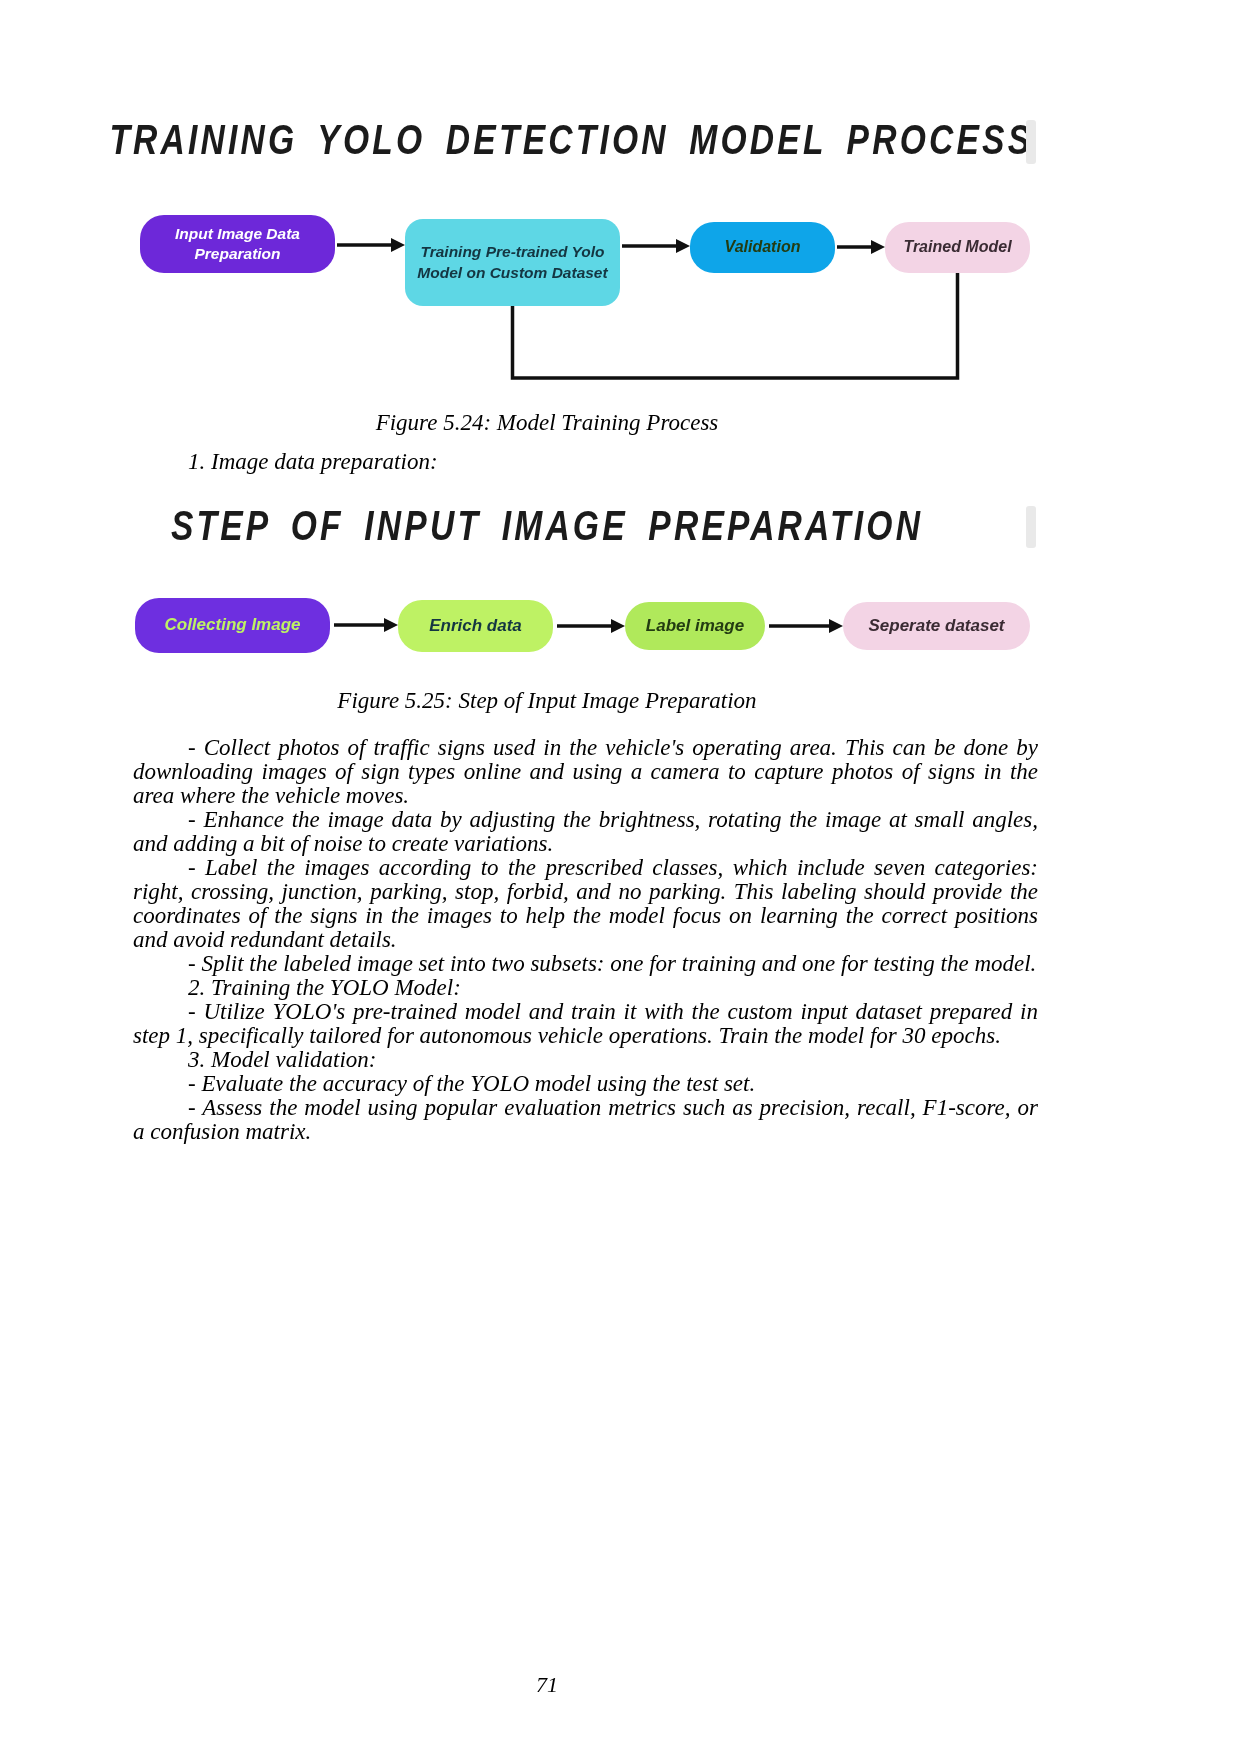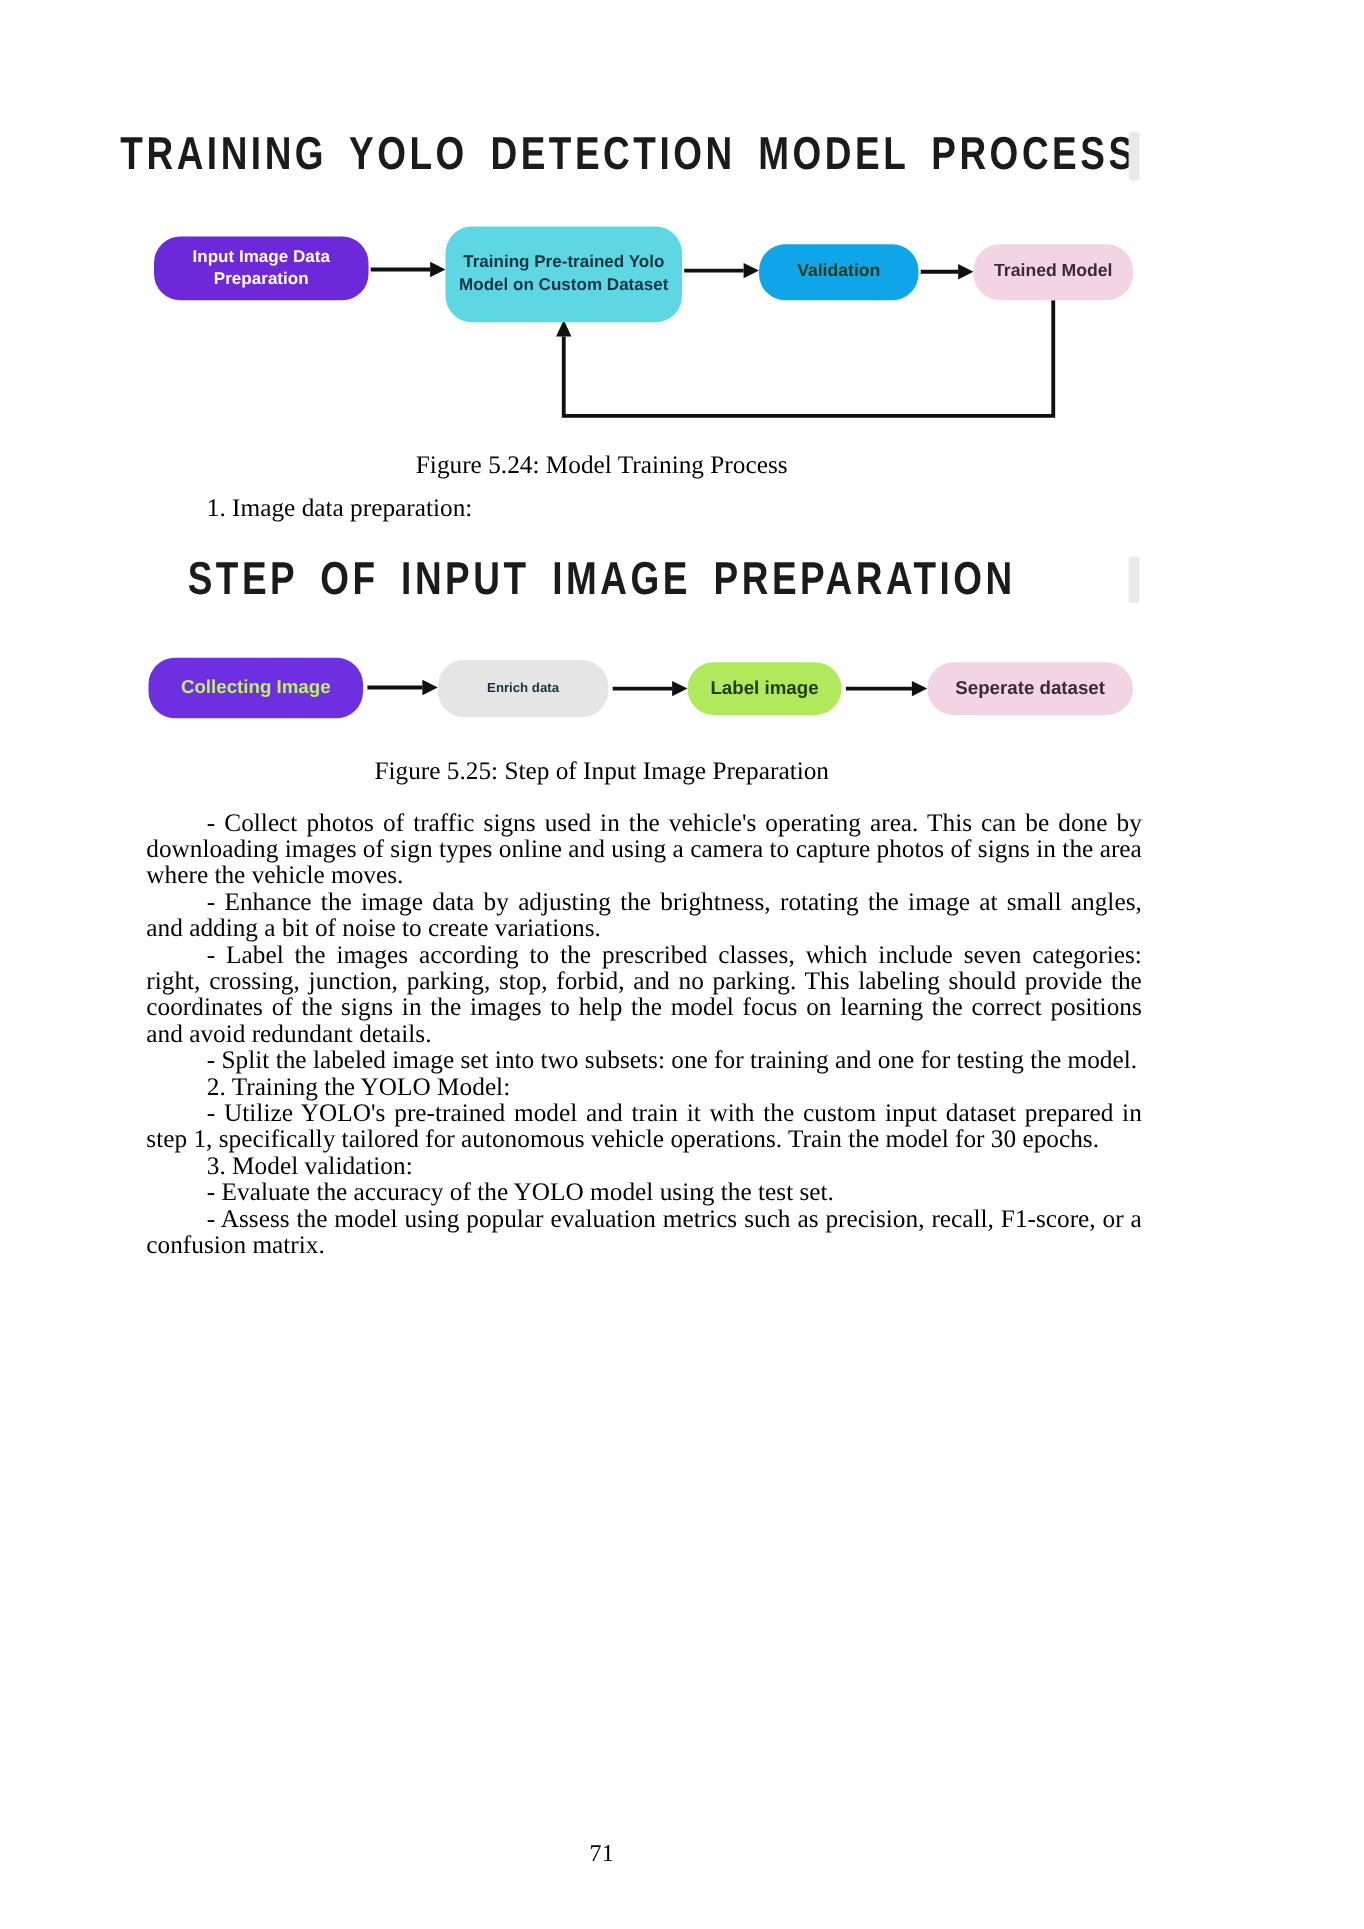--- a/index.html
+++ b/index.html
@@ -4,20 +4,21 @@
 <style>
   html, body { margin: 0; padding: 0; background: #ffffff; }
   .page {
     position: relative;
     width: 1094px;
     height: 1754px;
     background: #ffffff;
     overflow: hidden;
     font-family: "Liberation Serif", serif;
     color: #000000;
+    font-style: italic;
   }
 
   
   .fig-title {
     position: absolute;
     left: 0; right: 0;
     margin: 0;
     text-align: center;
     font-family: "Liberation Sans", sans-serif;
     font-weight: 800;
@@ -55,26 +56,26 @@
     text-align: center;
     font-family: "Liberation Sans", sans-serif;
     font-weight: 700;
     border-radius: 24px;
     line-height: 1.3;
     box-sizing: border-box;
     padding: 0 10px;
   }
   
   .n1 { left: 7px;   top: 20px; width: 195px; height: 58px; background: #6d28d9; color: #ffffff; font-size: 15.5px; }
-  .n2 { left: 272px; top: 11px;  width: 215px; height: 87px; background: #5ed7e5; color: #143642; font-size: 15.5px; }
+  .n2 { left: 272px; top: 24px;  width: 215px; height: 87px; background: #5ed7e5; color: #143642; font-size: 15.5px; border-radius: 18px; }
   .n3 { left: 557px; top: 27px; width: 145px; height: 51px; background: #0ea5e9; color: #233c12; font-size: 16px; }
   .n4 { left: 752px; top: 27px; width: 145px; height: 51px; background: #f3d4e5; color: #3a2b33; font-size: 16px; }
   
   .m1 { left: 2px;   top: 8px;  width: 195px; height: 55px; background: #6e2fe0; color: #bef264; font-size: 17px; }
-  .m2 { left: 265px; top: 10px; width: 155px; height: 52px; background: #e5e5e5; color: #143642; font-size: 12px; }
+  .m2 { left: 265px; top: 10px; width: 155px; height: 52px; background: #bef264; color: #143642; font-size: 17px; }
   .m3 { left: 492px; top: 12px; width: 140px; height: 48px; background: #b0e95b; color: #233c12; font-size: 17px; }
   .m4 { left: 710px; top: 12px; width: 187px; height: 48px; background: #f3d4e5; color: #3a2b33; font-size: 17px; }
 
   
   .caption {
     position: absolute;
     left: 0; right: 0;
     margin: 0;
     text-align: center;
     font-size: 23px;

